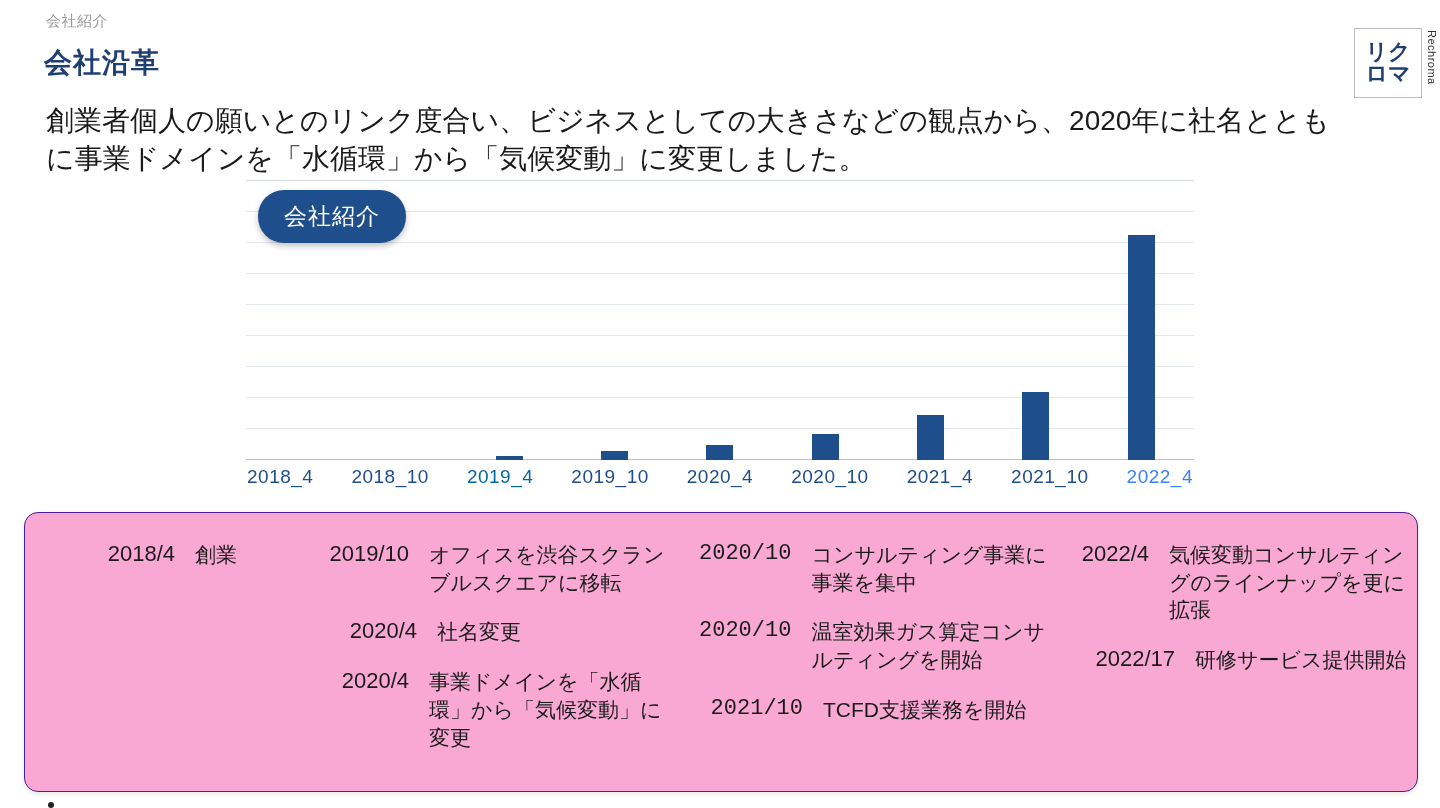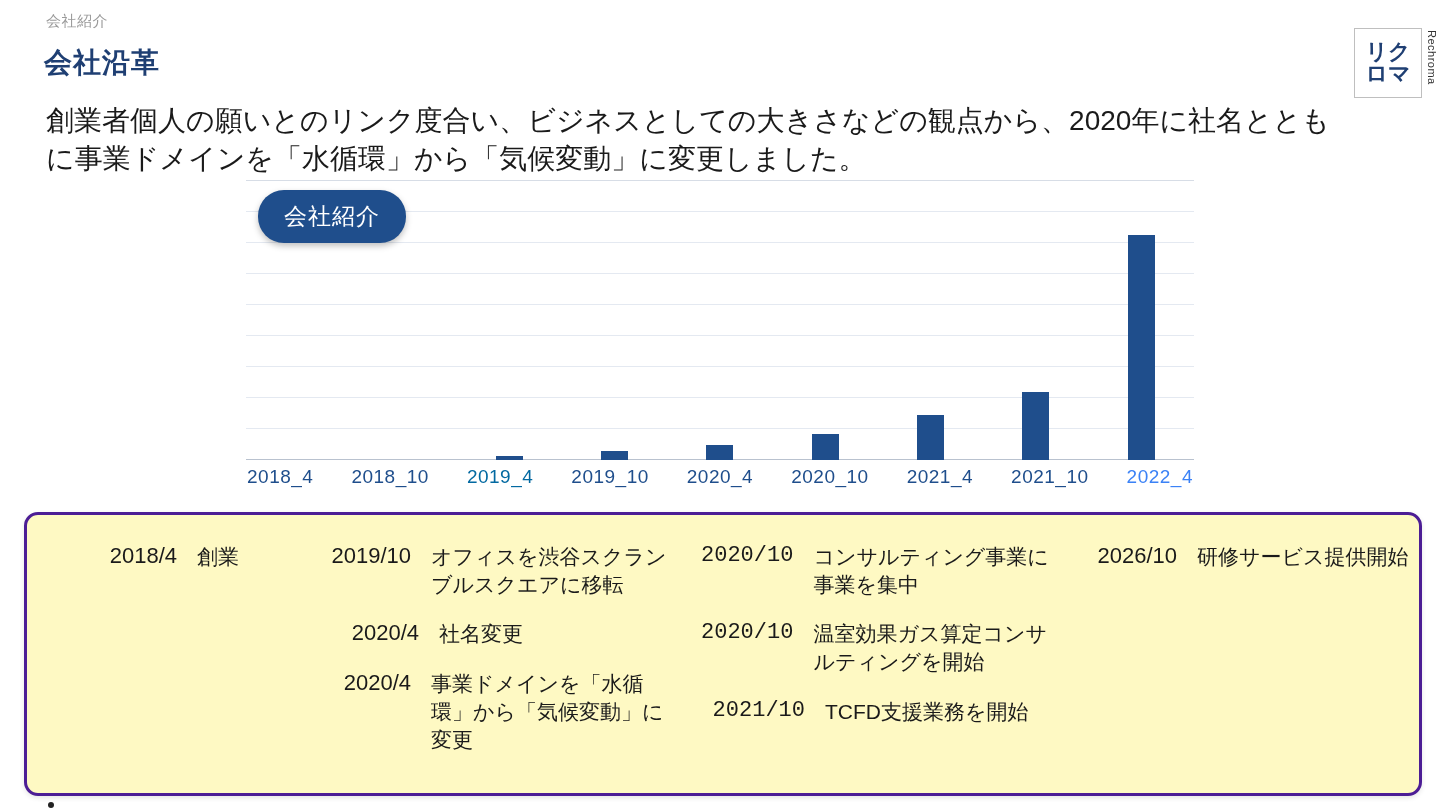--- a/index.html
+++ b/index.html
@@ -156,22 +156,22 @@
     letter-spacing: 1px;
   }
 
   
   .timeline-card {
     position: absolute;
     left: 24px;
     top: 512px;
     width: 1392px;
     height: 278px;
-    background: #fef9c3;
-    border: 3px solid #4c1d95;
+    background: #f9a8d4;
+    border: 1px solid #4c1d95;
     border-radius: 14px;
     box-shadow: 0 2px 5px rgba(0,0,0,0.10);
   }
   .columns {
     position: absolute;
     inset: 0;
     display: flex;
     padding: 28px 0 0 0;
     box-sizing: border-box;
   }
@@ -317,21 +317,25 @@
             <div class="date">2020/10</div>
             <div class="desc">温室効果ガス算定コンサルティングを開始</div>
           </div>
           <div class="entry">
             <div class="date">2021/10</div>
             <div class="desc">TCFD支援業務を開始</div>
           </div>
         </div>
         <div class="col col-4">
           <div class="entry">
-            <div class="date">2026/10</div>
+            <div class="date">2022/4</div>
+            <div class="desc">気候変動コンサルティングのラインナップを更に拡張</div>
+          </div>
+          <div class="entry">
+            <div class="date">2022/17</div>
             <div class="desc">研修サービス提供開始</div>
           </div>
         </div>
       </div>
   </div>
 
   <div class="footer-dot"></div>
 </div>
 
 </body></html>

